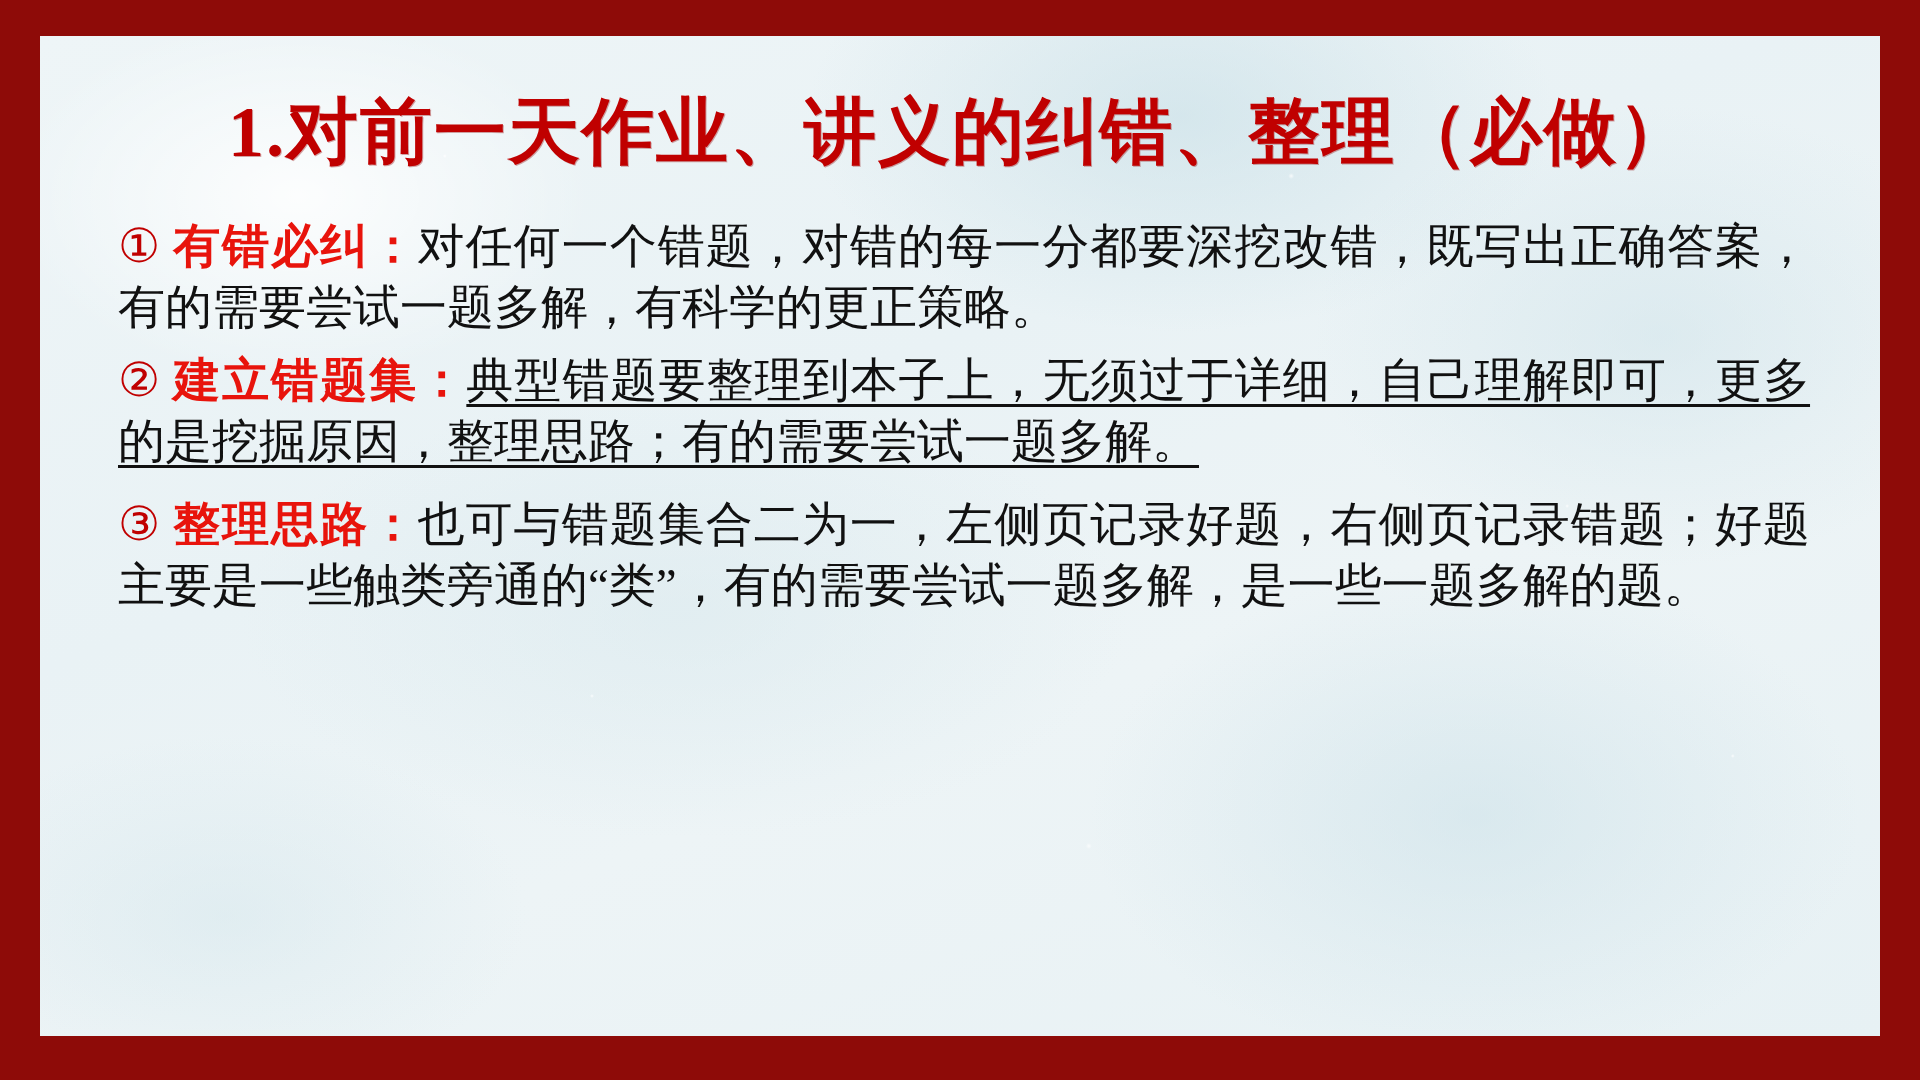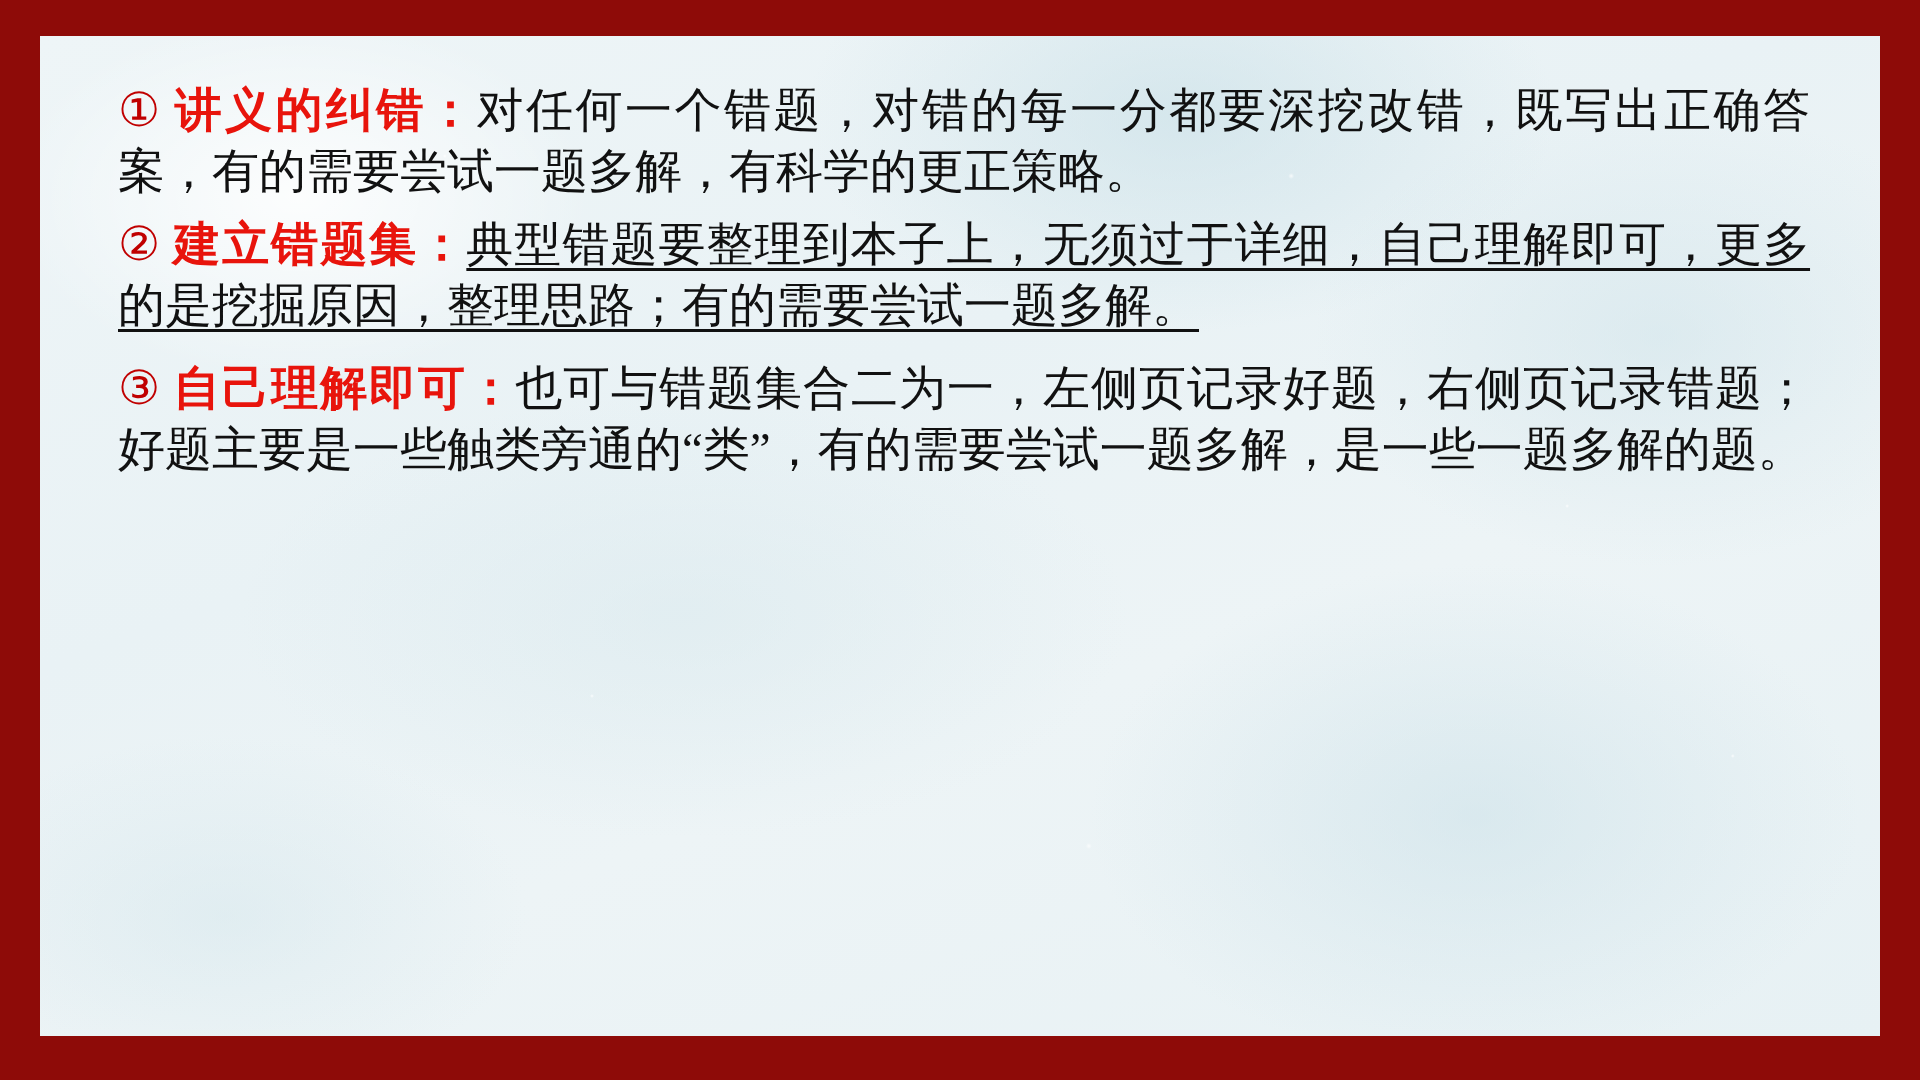--- a/index.html
+++ b/index.html
@@ -130,31 +130,32 @@
   .item-1 { margin-bottom: 12px; }
   .item-3 { margin-bottom: 0; }
 </style>
 </head>
 <body>
 
 <div id="slide" style="background: rgb(142, 11, 8);">
   <div id="page">
     <div id="content">
 
+      <h1 class="slide-title" style="color: rgb(192, 0, 0);">1.对前一天作业、讲义的纠错、整理（必做）</h1>
 
       <div class="item-list">
 
         <p class="item item-1">
-          <span class="item-marker">①</span><span class="item-label" style="color: rgb(232, 20, 12);">讲义的纠错</span><span class="item-colon" style="color: rgb(232, 20, 12);">：</span><span class="item-body" style="color: rgb(17, 17, 17);">对任何一个错题，对错的每一分都要深挖改错，既写出正确答案，有的需要尝试一题多解，有科学的更正策略。</span>
+          <span class="item-marker">①</span><span class="item-label" style="color: rgb(232, 20, 12);">有错必纠</span><span class="item-colon" style="color: rgb(232, 20, 12);">：</span><span class="item-body" style="color: rgb(17, 17, 17);">对任何一个错题，对错的每一分都要深挖改错，既写出正确答案，有的需要尝试一题多解，有科学的更正策略。</span>
         </p>
 
         <p class="item item-2">
           <span class="item-marker">②</span><span class="item-label" style="color: rgb(232, 20, 12);">建立错题集</span><span class="item-colon" style="color: rgb(232, 20, 12);">：</span><span class="item-body underlined" style="color: rgb(17, 17, 17);">典型错题要整理到本子上，无须过于详细，自己理解即可，更多的是挖掘原因，整理思路；有的需要尝试一题多解。</span>
         </p>
 
         <p class="item item-3">
-          <span class="item-marker">③</span><span class="item-label" style="color: rgb(232, 20, 12);">自己理解即可</span><span class="item-colon" style="color: rgb(232, 20, 12);">：</span><span class="item-body" style="color: rgb(17, 17, 17);">也可与错题集合二为一，左侧页记录好题，右侧页记录错题；好题主要是一些触类旁通的“类”，有的需要尝试一题多解，是一些一题多解的题。</span>
+          <span class="item-marker">③</span><span class="item-label" style="color: rgb(232, 20, 12);">整理思路</span><span class="item-colon" style="color: rgb(232, 20, 12);">：</span><span class="item-body" style="color: rgb(17, 17, 17);">也可与错题集合二为一，左侧页记录好题，右侧页记录错题；好题主要是一些触类旁通的“类”，有的需要尝试一题多解，是一些一题多解的题。</span>
         </p>
 
       </div>
     </div>
   </div>
 </div>
 
 </body></html>

